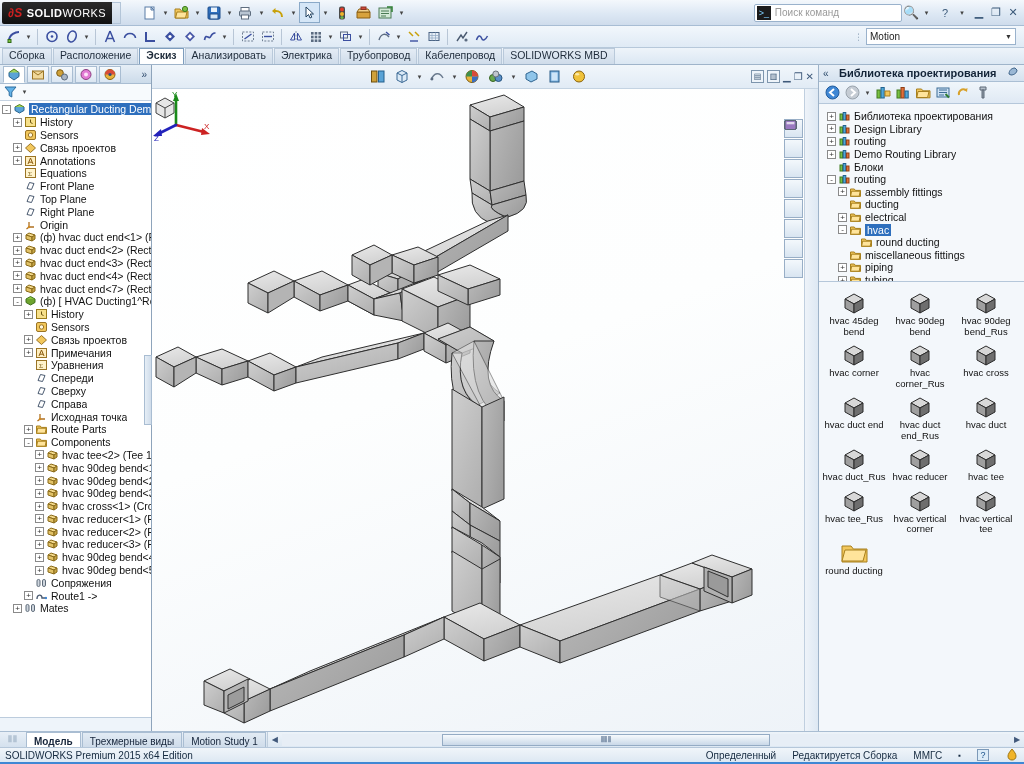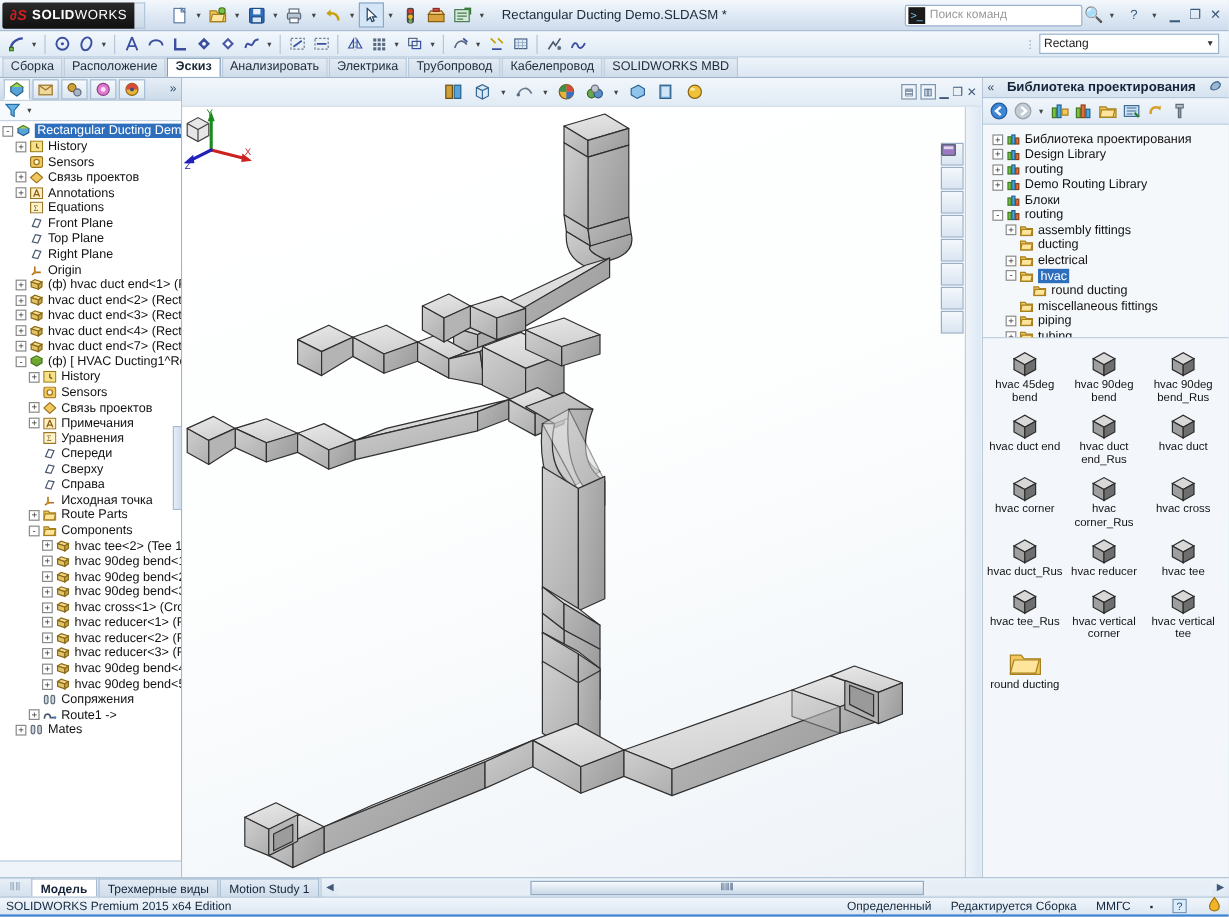--- a/index.html
+++ b/index.html
@@ -233,21 +233,20 @@
       <div class="tbi">
         <svg width="15" height="14" viewBox="0 0 15 14">
             <rect x="1" y="2" width="12" height="10" fill="#d4ead8" stroke="#4b7b55"></rect>
             <path d="M3 5h8M3 7.5h8M3 10h5" stroke="#4b7b55"></path>
             <path d="M9 1 L14 1 L14 6" fill="none" stroke="#2e7d32" stroke-width="1.5"></path>
           </svg>
       </div>
         <span class="caret">▾</span>
     </div>
 
-    <div class="doc-title">Rectangular Ducting Demo.SLDASM *</div>
 
     <div class="title-right">
       <div class="searchbox">
         <span class="ico">&gt;_</span>
         <span class="ph">Поиск команд</span>
       </div>
       <span class="magn">🔍</span>
       <span class="caret">▾</span>
       <div class="winbtns">
         <span>?</span>
@@ -387,21 +386,21 @@
     </div>
     <div class="t2i">
       <svg width="14" height="13" viewBox="0 0 14 13">
           <path d="M1.5 10 C3 5, 5.5 5, 6.5 8 C7.5 11, 10 11, 12.5 6" fill="none" stroke="#3b4fa0" stroke-width="1.5"></path>
         </svg>
     </div>
 
     <div class="cfgwrap">
       <span style="color:#8ba0b6;font-size:9px;letter-spacing:0">⋮</span>
       <div class="cfgsel">
-        <span>Rectang</span>
+        <span>Motion</span>
         <span class="ar">▼</span>
       </div>
     </div>
   </div>
 
   <div class="ribbon" id="ribbon-tabs">
       <div class="rtab">
         <span>Сборка</span>
       </div>
       <div class="rtab">
@@ -1517,20 +1516,52 @@
           </div>
           <div class="grow">
             <div class="gcell">
               <div class="gico">
                 <svg width="30" height="26" viewBox="0 0 30 26">
                   <path d="M6 9 L15 4 L24 9 L15 14 Z" fill="#d8d8d8" stroke="#2b2b2b"></path>
                   <path d="M6 9 V18 L15 23 V14 Z" fill="#9f9f9f" stroke="#2b2b2b"></path>
                   <path d="M15 14 L24 9 V18 L15 23 Z" fill="#6e6e6e" stroke="#2b2b2b"></path>
                 </svg>
               </div>
+              <div class="glbl">hvac corner</div>
+            </div>
+            <div class="gcell">
+              <div class="gico">
+                <svg width="30" height="26" viewBox="0 0 30 26">
+                  <path d="M6 9 L15 4 L24 9 L15 14 Z" fill="#d8d8d8" stroke="#2b2b2b"></path>
+                  <path d="M6 9 V18 L15 23 V14 Z" fill="#9f9f9f" stroke="#2b2b2b"></path>
+                  <path d="M15 14 L24 9 V18 L15 23 Z" fill="#6e6e6e" stroke="#2b2b2b"></path>
+                </svg>
+              </div>
+              <div class="glbl">hvac corner_Rus</div>
+            </div>
+            <div class="gcell">
+              <div class="gico">
+                <svg width="30" height="26" viewBox="0 0 30 26">
+                  <path d="M6 9 L15 4 L24 9 L15 14 Z" fill="#d8d8d8" stroke="#2b2b2b"></path>
+                  <path d="M6 9 V18 L15 23 V14 Z" fill="#9f9f9f" stroke="#2b2b2b"></path>
+                  <path d="M15 14 L24 9 V18 L15 23 Z" fill="#6e6e6e" stroke="#2b2b2b"></path>
+                </svg>
+              </div>
+              <div class="glbl">hvac cross</div>
+            </div>
+          </div>
+          <div class="grow">
+            <div class="gcell">
+              <div class="gico">
+                <svg width="30" height="26" viewBox="0 0 30 26">
+                  <path d="M6 9 L15 4 L24 9 L15 14 Z" fill="#d8d8d8" stroke="#2b2b2b"></path>
+                  <path d="M6 9 V18 L15 23 V14 Z" fill="#9f9f9f" stroke="#2b2b2b"></path>
+                  <path d="M15 14 L24 9 V18 L15 23 Z" fill="#6e6e6e" stroke="#2b2b2b"></path>
+                </svg>
+              </div>
               <div class="glbl">hvac duct end</div>
             </div>
             <div class="gcell">
               <div class="gico">
                 <svg width="30" height="26" viewBox="0 0 30 26">
                   <path d="M6 9 L15 4 L24 9 L15 14 Z" fill="#d8d8d8" stroke="#2b2b2b"></path>
                   <path d="M6 9 V18 L15 23 V14 Z" fill="#9f9f9f" stroke="#2b2b2b"></path>
                   <path d="M15 14 L24 9 V18 L15 23 Z" fill="#6e6e6e" stroke="#2b2b2b"></path>
                 </svg>
               </div>
@@ -1538,52 +1569,20 @@
             </div>
             <div class="gcell">
               <div class="gico">
                 <svg width="30" height="26" viewBox="0 0 30 26">
                   <path d="M6 9 L15 4 L24 9 L15 14 Z" fill="#d8d8d8" stroke="#2b2b2b"></path>
                   <path d="M6 9 V18 L15 23 V14 Z" fill="#9f9f9f" stroke="#2b2b2b"></path>
                   <path d="M15 14 L24 9 V18 L15 23 Z" fill="#6e6e6e" stroke="#2b2b2b"></path>
                 </svg>
               </div>
               <div class="glbl">hvac duct</div>
-            </div>
-          </div>
-          <div class="grow">
-            <div class="gcell">
-              <div class="gico">
-                <svg width="30" height="26" viewBox="0 0 30 26">
-                  <path d="M6 9 L15 4 L24 9 L15 14 Z" fill="#d8d8d8" stroke="#2b2b2b"></path>
-                  <path d="M6 9 V18 L15 23 V14 Z" fill="#9f9f9f" stroke="#2b2b2b"></path>
-                  <path d="M15 14 L24 9 V18 L15 23 Z" fill="#6e6e6e" stroke="#2b2b2b"></path>
-                </svg>
-              </div>
-              <div class="glbl">hvac corner</div>
-            </div>
-            <div class="gcell">
-              <div class="gico">
-                <svg width="30" height="26" viewBox="0 0 30 26">
-                  <path d="M6 9 L15 4 L24 9 L15 14 Z" fill="#d8d8d8" stroke="#2b2b2b"></path>
-                  <path d="M6 9 V18 L15 23 V14 Z" fill="#9f9f9f" stroke="#2b2b2b"></path>
-                  <path d="M15 14 L24 9 V18 L15 23 Z" fill="#6e6e6e" stroke="#2b2b2b"></path>
-                </svg>
-              </div>
-              <div class="glbl">hvac corner_Rus</div>
-            </div>
-            <div class="gcell">
-              <div class="gico">
-                <svg width="30" height="26" viewBox="0 0 30 26">
-                  <path d="M6 9 L15 4 L24 9 L15 14 Z" fill="#d8d8d8" stroke="#2b2b2b"></path>
-                  <path d="M6 9 V18 L15 23 V14 Z" fill="#9f9f9f" stroke="#2b2b2b"></path>
-                  <path d="M15 14 L24 9 V18 L15 23 Z" fill="#6e6e6e" stroke="#2b2b2b"></path>
-                </svg>
-              </div>
-              <div class="glbl">hvac cross</div>
             </div>
           </div>
           <div class="grow">
             <div class="gcell">
               <div class="gico">
                 <svg width="30" height="26" viewBox="0 0 30 26">
                   <path d="M6 9 L15 4 L24 9 L15 14 Z" fill="#d8d8d8" stroke="#2b2b2b"></path>
                   <path d="M6 9 V18 L15 23 V14 Z" fill="#9f9f9f" stroke="#2b2b2b"></path>
                   <path d="M15 14 L24 9 V18 L15 23 Z" fill="#6e6e6e" stroke="#2b2b2b"></path>
                 </svg>

